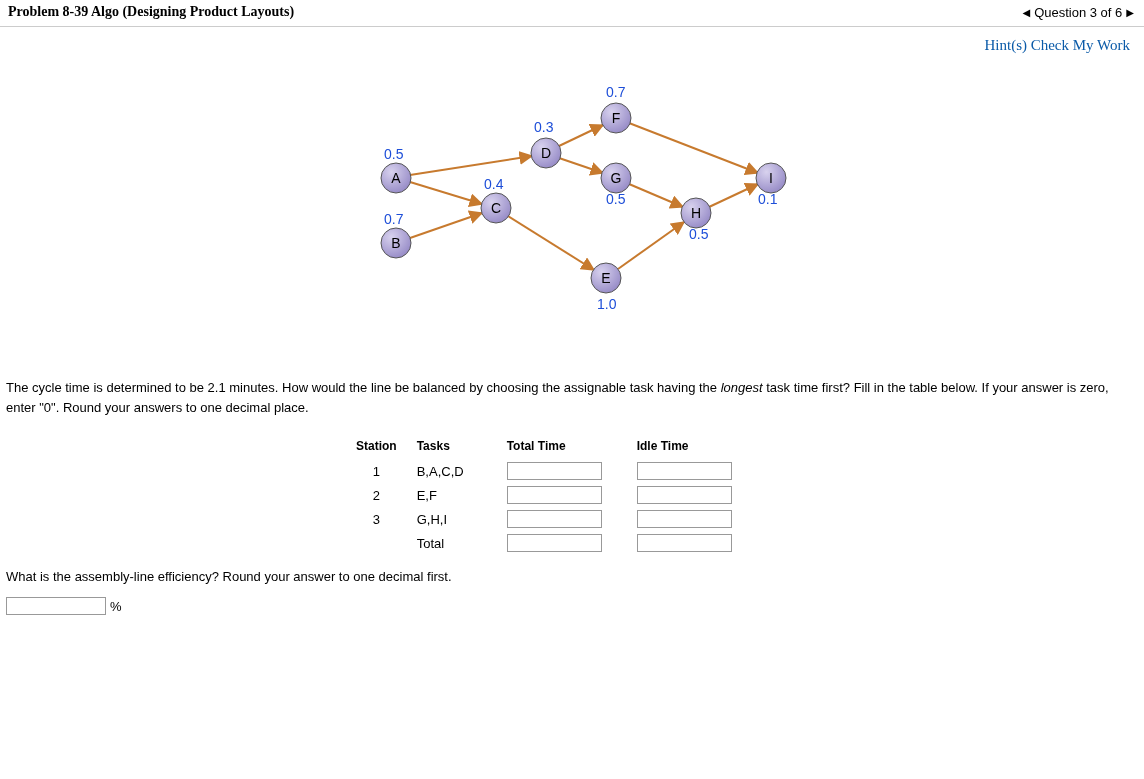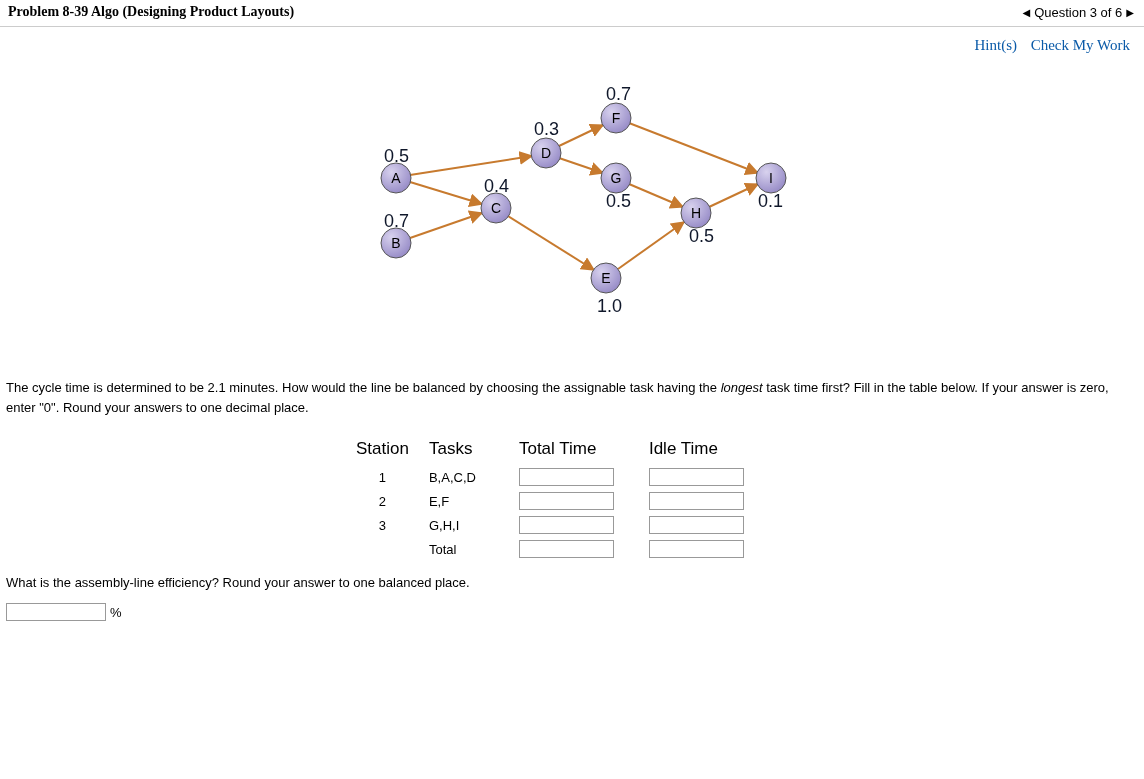--- a/index.html
+++ b/index.html
@@ -29,50 +29,50 @@
   .hintsrow {
     text-align: right;
     padding: 10px 14px 14px 0;
   }
   .hintsrow a {
     color: #0a5aa8;
     text-decoration: none;
     font-family: Georgia, 'Times New Roman', serif;
     font-size: 15px;
   }
-  .hintsrow .hints { margin-right: 10px; cursor:pointer;}
+  .hintsrow .hints { cursor:pointer;}
   .hintsrow .check { cursor:pointer;}
   .content { padding: 0 6px 20px 6px; }
   .instr { margin: 0 0 18px 0; }
   .italic { font-style: italic; }
 
   .diagram-wrap {
     position: relative;
     width: 500px;
     height: 280px;
     margin-left: 350px;
     margin-bottom: 30px;
   }
   .diagram-wrap svg { position:absolute; top:0; left:0; }
   .node-label {
     position:absolute;
-    font-size:18px;
-    color:#0f172a;
+    font-size:14px;
+    color:#1d4ed8;
   }
 
   .question2 { margin-top: 14px; margin-bottom: 18px; line-height:1.5;}
   .datatable {
     border-collapse: collapse;
     margin-left: 340px;
   }
   .datatable th {
     text-align: left;
-    font-weight: normal;
+    font-weight: bold;
     padding: 4px 10px 6px 10px;
-    font-size:17px;
+    font-size:12px;
   }
   .datatable td {
     padding: 3px 10px;
     font-size:13px;
   }
   .datatable .stncol { text-align:center; width:60px;}
   .datatable .taskcol { width:90px;}
   .datatable .timecol { width:130px;}
   .datatable .idlecol { width:130px;}
   .datatable input[type="text"] {
@@ -227,19 +227,19 @@
       </tr>
       <tr>
         <td class="stncol"></td>
         <td>Total</td>
         <td><input type="text" style=""></td>
         <td><input type="text" style=""></td>
       </tr>
     </tbody>
   </table>
 
-  <p class="effq">What is the assembly-line efficiency? Round your answer to one balanced place.</p>
+  <p class="effq">What is the assembly-line efficiency? Round your answer to one decimal first.</p>
   <div class="effrow">
     <input type="text" style="">
     <span>%</span>
   </div>
 
 </div>
 
 </body></html>

